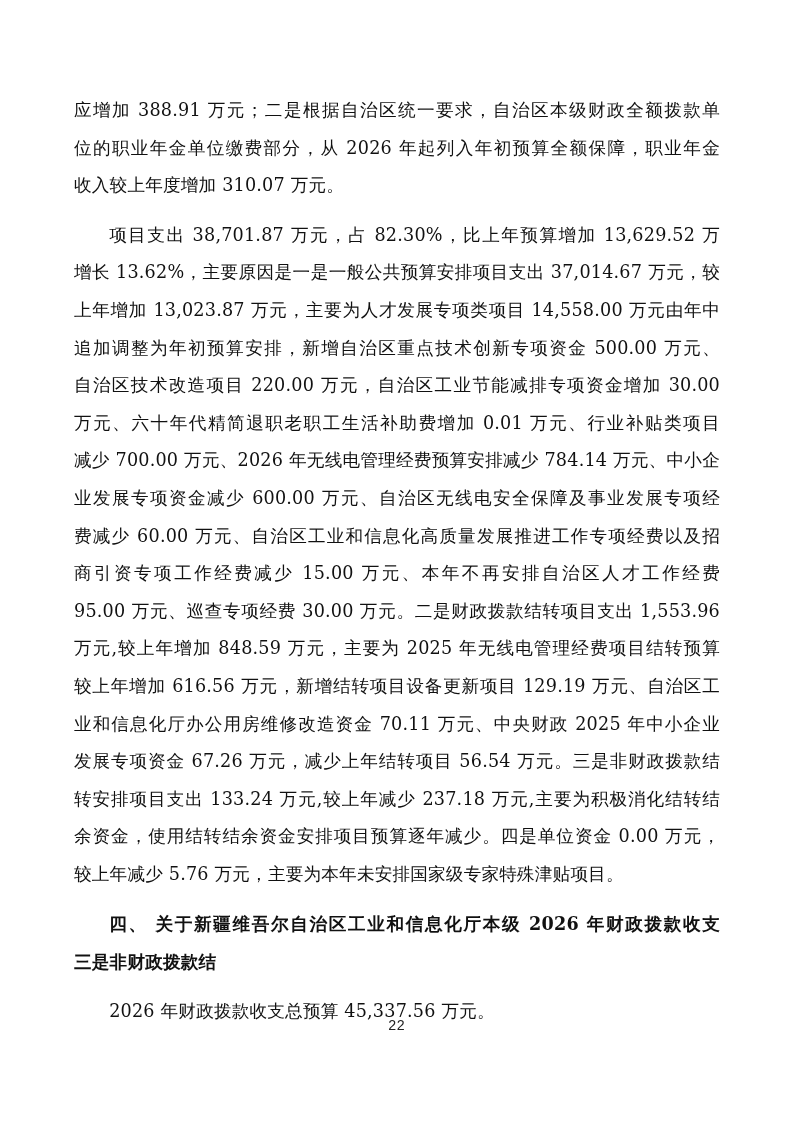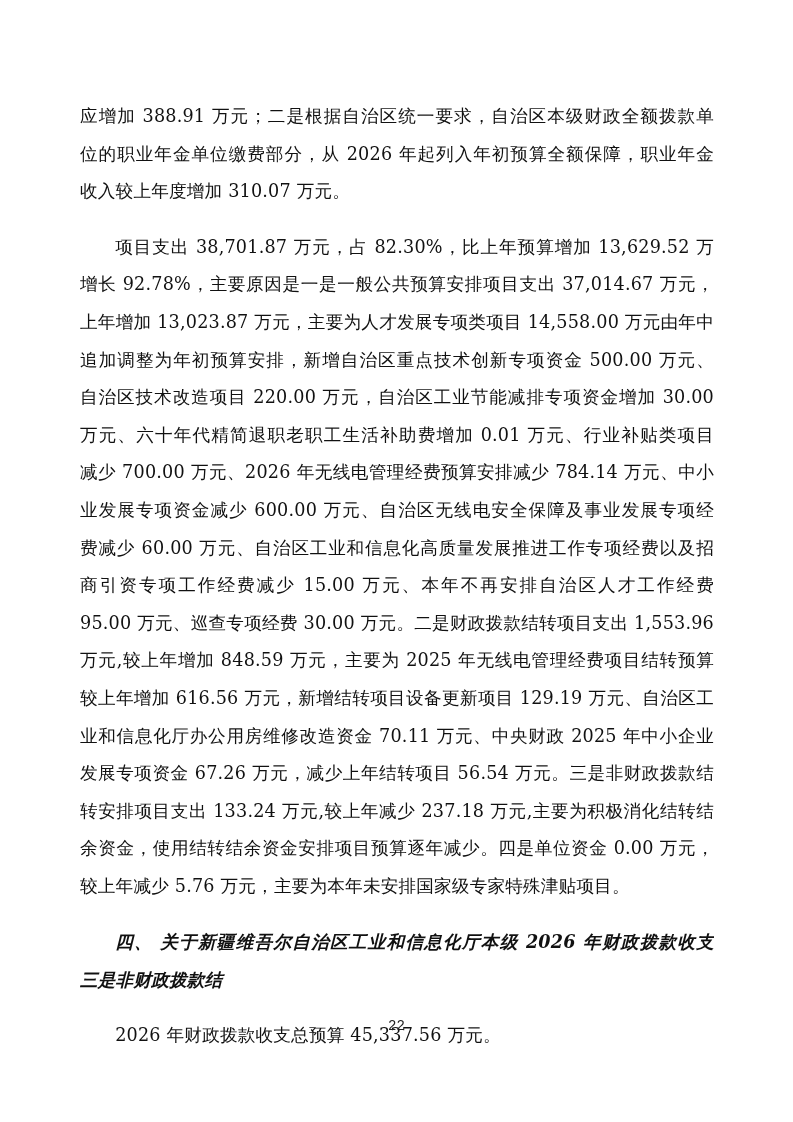--- a/index.html
+++ b/index.html
@@ -15,36 +15,36 @@
     overflow: hidden;
     font-family: "DejaVu Serif", "Liberation Serif", serif;
     color: #111111;
   }
   .content {
     position: absolute;
     left: 62px;
     top: 80px;
     width: 670px;
   }
-  .block { margin: 18px; }
+  .block { margin: 12px; }
   .line {
     font-size: 17.6px;
     line-height: 37.6px;
     max-height: 37.6px;
     overflow: hidden;
     text-align: justify;
     text-align-last: justify;
     letter-spacing: 0.2px;
   }
   .line.indent { text-indent: 2em; }
   .line.para-last {
     text-align: center;
     text-align-last: left;
   }
-  .block.heading .line { font-weight: bold; font-style: italic; }
+  .block.heading .line { font-weight: bold; }
   .page-number {
     position: absolute;
     left: 0;
     top: 1018px;
     width: 100%;
     text-align: center;
     font-family: Liberation Mono, monospace;
     font-size: 14px;
     color: #222222;
   }
@@ -54,21 +54,21 @@
 
 <div class="page">
   <div class="content">
       <div class="block">
         <div class="line">应增加 388.91 万元；二是根据自治区统一要求，自治区本级财政全额拨款单</div>
         <div class="line">位的职业年金单位缴费部分，从 2026 年起列入年初预算全额保障，职业年金</div>
         <div class="line para-last">收入较上年度增加 310.07 万元。</div>
       </div>
       <div class="block">
         <div class="line indent">项目支出 38,701.87 万元，占 82.30%，比上年预算增加 13,629.52 万元，</div>
-        <div class="line">增长 92.78%，主要原因是一是一般公共预算安排项目支出 37,014.67 万元，较</div>
+        <div class="line">增长 13.62%，主要原因是一是一般公共预算安排项目支出 37,014.67 万元，较</div>
         <div class="line">上年增加 13,023.87 万元，主要为人才发展专项类项目 14,558.00 万元由年中</div>
         <div class="line">追加调整为年初预算安排，新增自治区重点技术创新专项资金 500.00 万元、</div>
         <div class="line">自治区技术改造项目 220.00 万元，自治区工业节能减排专项资金增加 30.00</div>
         <div class="line">万元、六十年代精简退职老职工生活补助费增加 0.01 万元、行业补贴类项目</div>
         <div class="line">减少 700.00 万元、2026 年无线电管理经费预算安排减少 784.14 万元、中小企</div>
         <div class="line">业发展专项资金减少 600.00 万元、自治区无线电安全保障及事业发展专项经</div>
         <div class="line">费减少 60.00 万元、自治区工业和信息化高质量发展推进工作专项经费以及招</div>
         <div class="line">商引资专项工作经费减少 15.00 万元、本年不再安排自治区人才工作经费</div>
         <div class="line">95.00 万元、巡查专项经费 30.00 万元。二是财政拨款结转项目支出 1,553.96</div>
         <div class="line">万元,较上年增加 848.59 万元，主要为 2025 年无线电管理经费项目结转预算</div>

